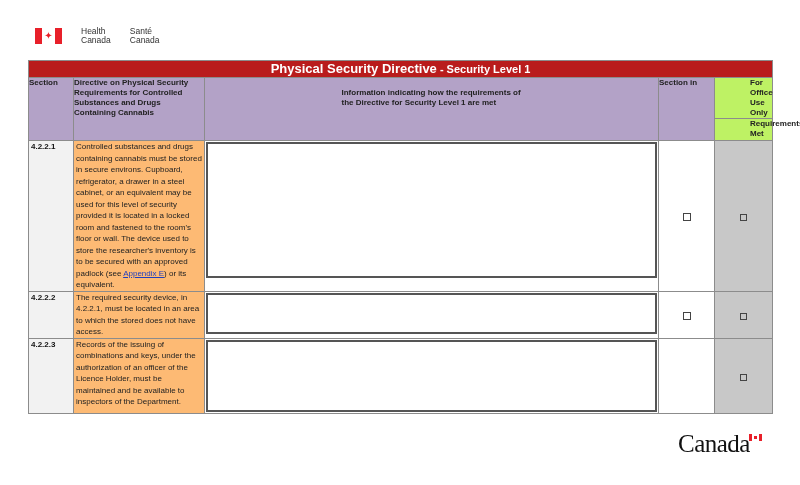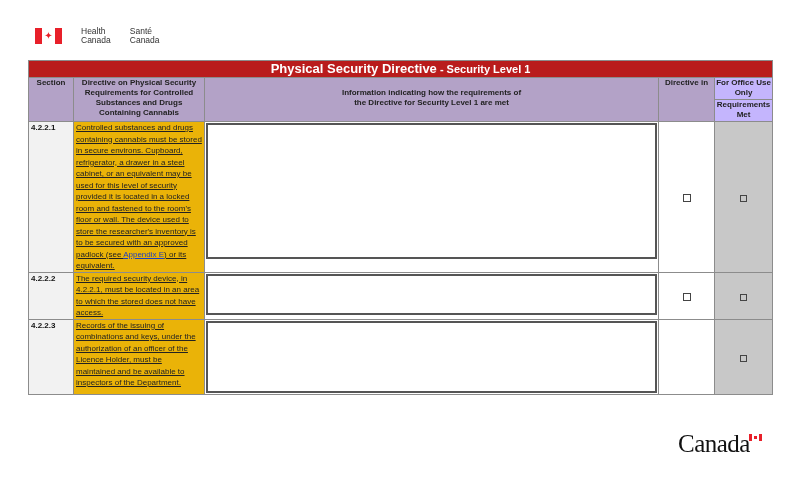--- a/index.html
+++ b/index.html
@@ -7,24 +7,24 @@
   .logo { position:absolute; left:35px; top:27px; display:flex; align-items:center; }
   .flag { width:27px; height:16px; display:flex; }
   .flag .bar { width:7px; height:16px; background:#e8202a; }
   .flag .mid { width:13px; height:16px; background:#fff; display:flex; align-items:center; justify-content:center; color:#e8202a; font-size:10px; line-height:10px; }
   .dept { font-size:8.5px; line-height:9px; color:#333; margin-left:19px; }
 
   table.dir { position:absolute; left:28px; top:60px; width:744px; border-collapse:collapse; table-layout:fixed; font-family:"Liberation Sans", sans-serif; }
   table.dir td { border:1px solid #8c8c8c; padding:0; vertical-align:top; }
   .title-row td { background:#b91c1c; color:#fff; text-align:center; font-weight:bold; font-size:13px; height:16px; line-height:16px; border-color:#1b2a6b; }
   .title-row .sub { font-size:11px; }
-  .hdr td { background:#b3a2c7; font-weight:bold; font-size:8px; color:#222; text-align:center; vertical-align:middle; line-height:10px; }
-  .hdr td.office { background:#c4b5fd; }
+  .hdr td { background:#b3a2c7; font-weight:bold; font-size:8px; color:#222; text-align:left; vertical-align:middle; line-height:10px; }
+  .hdr td.office { background:#bef264;padding-left:35px; }
   .sec { font-size:8px; font-weight:bold; padding:1px 2px !important; color:#111; }
-  .req { font-size:8px; line-height:11.5px; padding:0 2px !important; color:#222; background:#eab308;text-decoration:underline; }
+  .req { font-size:8px; line-height:11.5px; padding:0 2px !important; color:#222; background:#fdba74; }
   .sec { background:#f2f2f2; }
   .info { background:#fff; padding:1px 1px !important; }
   .info .box { border:2px solid #555; box-sizing:border-box; height:100%; width:100%; }
   .inc { background:#fff; text-align:center; vertical-align:middle !important; }
   .met { background:#c8c8c8; text-align:center; vertical-align:middle !important; }
   .cb { display:inline-block; width:8px; height:8px; border:1.3px solid #444; box-sizing:border-box; }
   .met .cb { width:7px; height:7px; }
   a.link { color:#1f3fbf; text-decoration:underline; }
   .canada { position:absolute; left:678px; top:430px; font-family:"Liberation Serif", serif; font-size:25px; color:#111; letter-spacing:-0.5px; }
   .canada-flag { position:absolute; left:749px; top:434px; width:13px; height:7px; display:flex; }
@@ -60,21 +60,21 @@
   <tbody>
       <tr class="title-row">
     <td colspan="5"><span>Physical Security Directive</span><span class="sub"> - Security Level 1</span></td>
   </tr>
   <tr class="hdr" style="height:22px">
     <td rowspan="2">Section</td>
     <td rowspan="2">Directive on Physical Security Requirements for Controlled Substances and Drugs Containing Cannabis</td>
     <td rowspan="2">
           <div style="width:180px;margin:10px auto">Information indicating how the requirements of the Directive for Security Level 1 are met</div>
         </td>
-    <td rowspan="2">Directive in</td>
+    <td rowspan="2">Section in</td>
     <td class="office">For Office Use Only</td>
   </tr>
   <tr class="hdr" style="height:22px">
     <td class="office">Requirements Met</td>
   </tr>
 
   <tr style="height:138px">
     <td class="sec">4.2.2.1</td>
     <td class="req"><span>Controlled substances and drugs containing cannabis must be stored in secure environs. Cupboard, refrigerator, a drawer in a steel cabinet, or an equivalent may be used for this level of security provided it is located in a locked room and fastened to the room's floor or wall. The device used to store the researcher's inventory is to be secured with an approved padlock (see </span><a class="link" href="#">Appendix E</a><span>) or its equivalent.</span></td>
     <td class="info">

